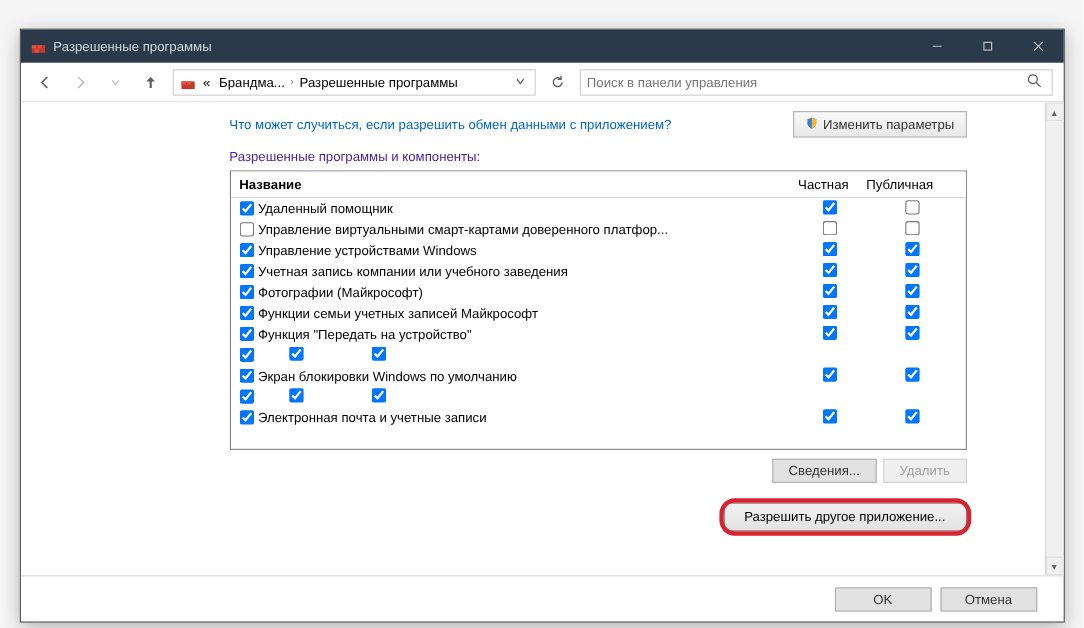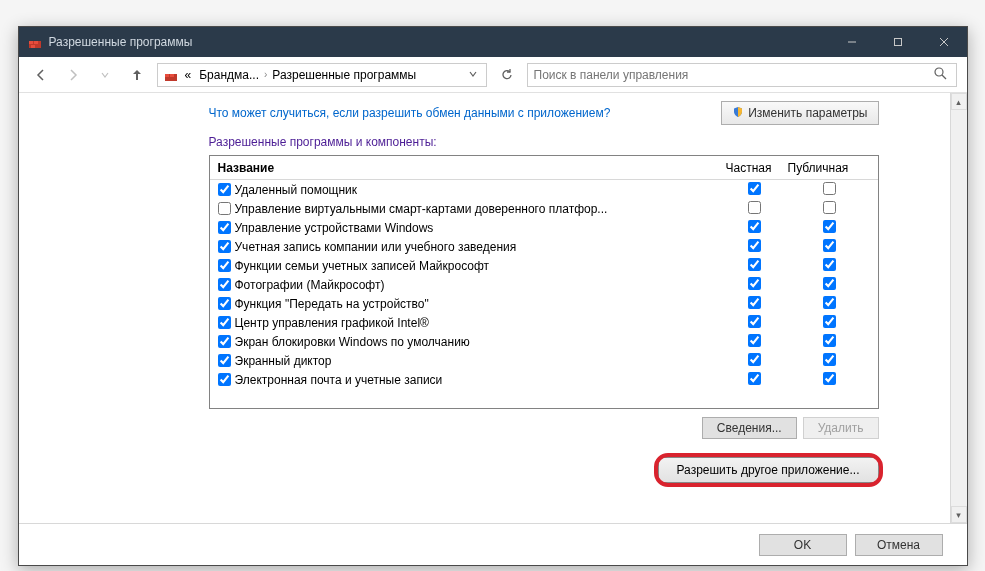--- a/index.html
+++ b/index.html
@@ -201,51 +201,49 @@
                 <span class="colcb2"><input type="checkbox" checked="" style=""></span>
               </div>
               <div class="row">
                 <input type="checkbox" class="cb" checked="" style="">
                 <span class="name">Учетная запись компании или учебного заведения</span>
                 <span class="colcb"><input type="checkbox" checked="" style=""></span>
                 <span class="colcb2"><input type="checkbox" checked="" style=""></span>
               </div>
               <div class="row">
                 <input type="checkbox" class="cb" checked="" style="">
+                <span class="name">Фотографии (Майкрософт)</span>
+                <span class="colcb"><input type="checkbox" checked="" style=""></span>
+                <span class="colcb2"><input type="checkbox" checked="" style=""></span>
+              </div>
+              <div class="row">
+                <input type="checkbox" class="cb" checked="" style="">
                 <span class="name">Функции семьи учетных записей Майкрософт</span>
                 <span class="colcb"><input type="checkbox" checked="" style=""></span>
                 <span class="colcb2"><input type="checkbox" checked="" style=""></span>
               </div>
               <div class="row">
                 <input type="checkbox" class="cb" checked="" style="">
-                <span class="name">Фотографии (Майкрософт)</span>
-                <span class="colcb"><input type="checkbox" checked="" style=""></span>
-                <span class="colcb2"><input type="checkbox" checked="" style=""></span>
-              </div>
-              <div class="row">
-                <input type="checkbox" class="cb" checked="" style="">
                 <span class="name">Функция "Передать на устройство"</span>
                 <span class="colcb"><input type="checkbox" checked="" style=""></span>
                 <span class="colcb2"><input type="checkbox" checked="" style=""></span>
               </div>
               <div class="row">
                 <input type="checkbox" class="cb" checked="" style="">
-                <span class="name">Центр управления графикой Intel®</span>
                 <span class="colcb"><input type="checkbox" checked="" style=""></span>
                 <span class="colcb2"><input type="checkbox" checked="" style=""></span>
               </div>
               <div class="row">
                 <input type="checkbox" class="cb" checked="" style="">
                 <span class="name">Экран блокировки Windows по умолчанию</span>
                 <span class="colcb"><input type="checkbox" checked="" style=""></span>
                 <span class="colcb2"><input type="checkbox" checked="" style=""></span>
               </div>
               <div class="row">
                 <input type="checkbox" class="cb" checked="" style="">
-                <span class="name">Экранный диктор</span>
                 <span class="colcb"><input type="checkbox" checked="" style=""></span>
                 <span class="colcb2"><input type="checkbox" checked="" style=""></span>
               </div>
               <div class="row">
                 <input type="checkbox" class="cb" checked="" style="">
                 <span class="name">Электронная почта и учетные записи</span>
                 <span class="colcb"><input type="checkbox" checked="" style=""></span>
                 <span class="colcb2"><input type="checkbox" checked="" style=""></span>
               </div>
             </div>

